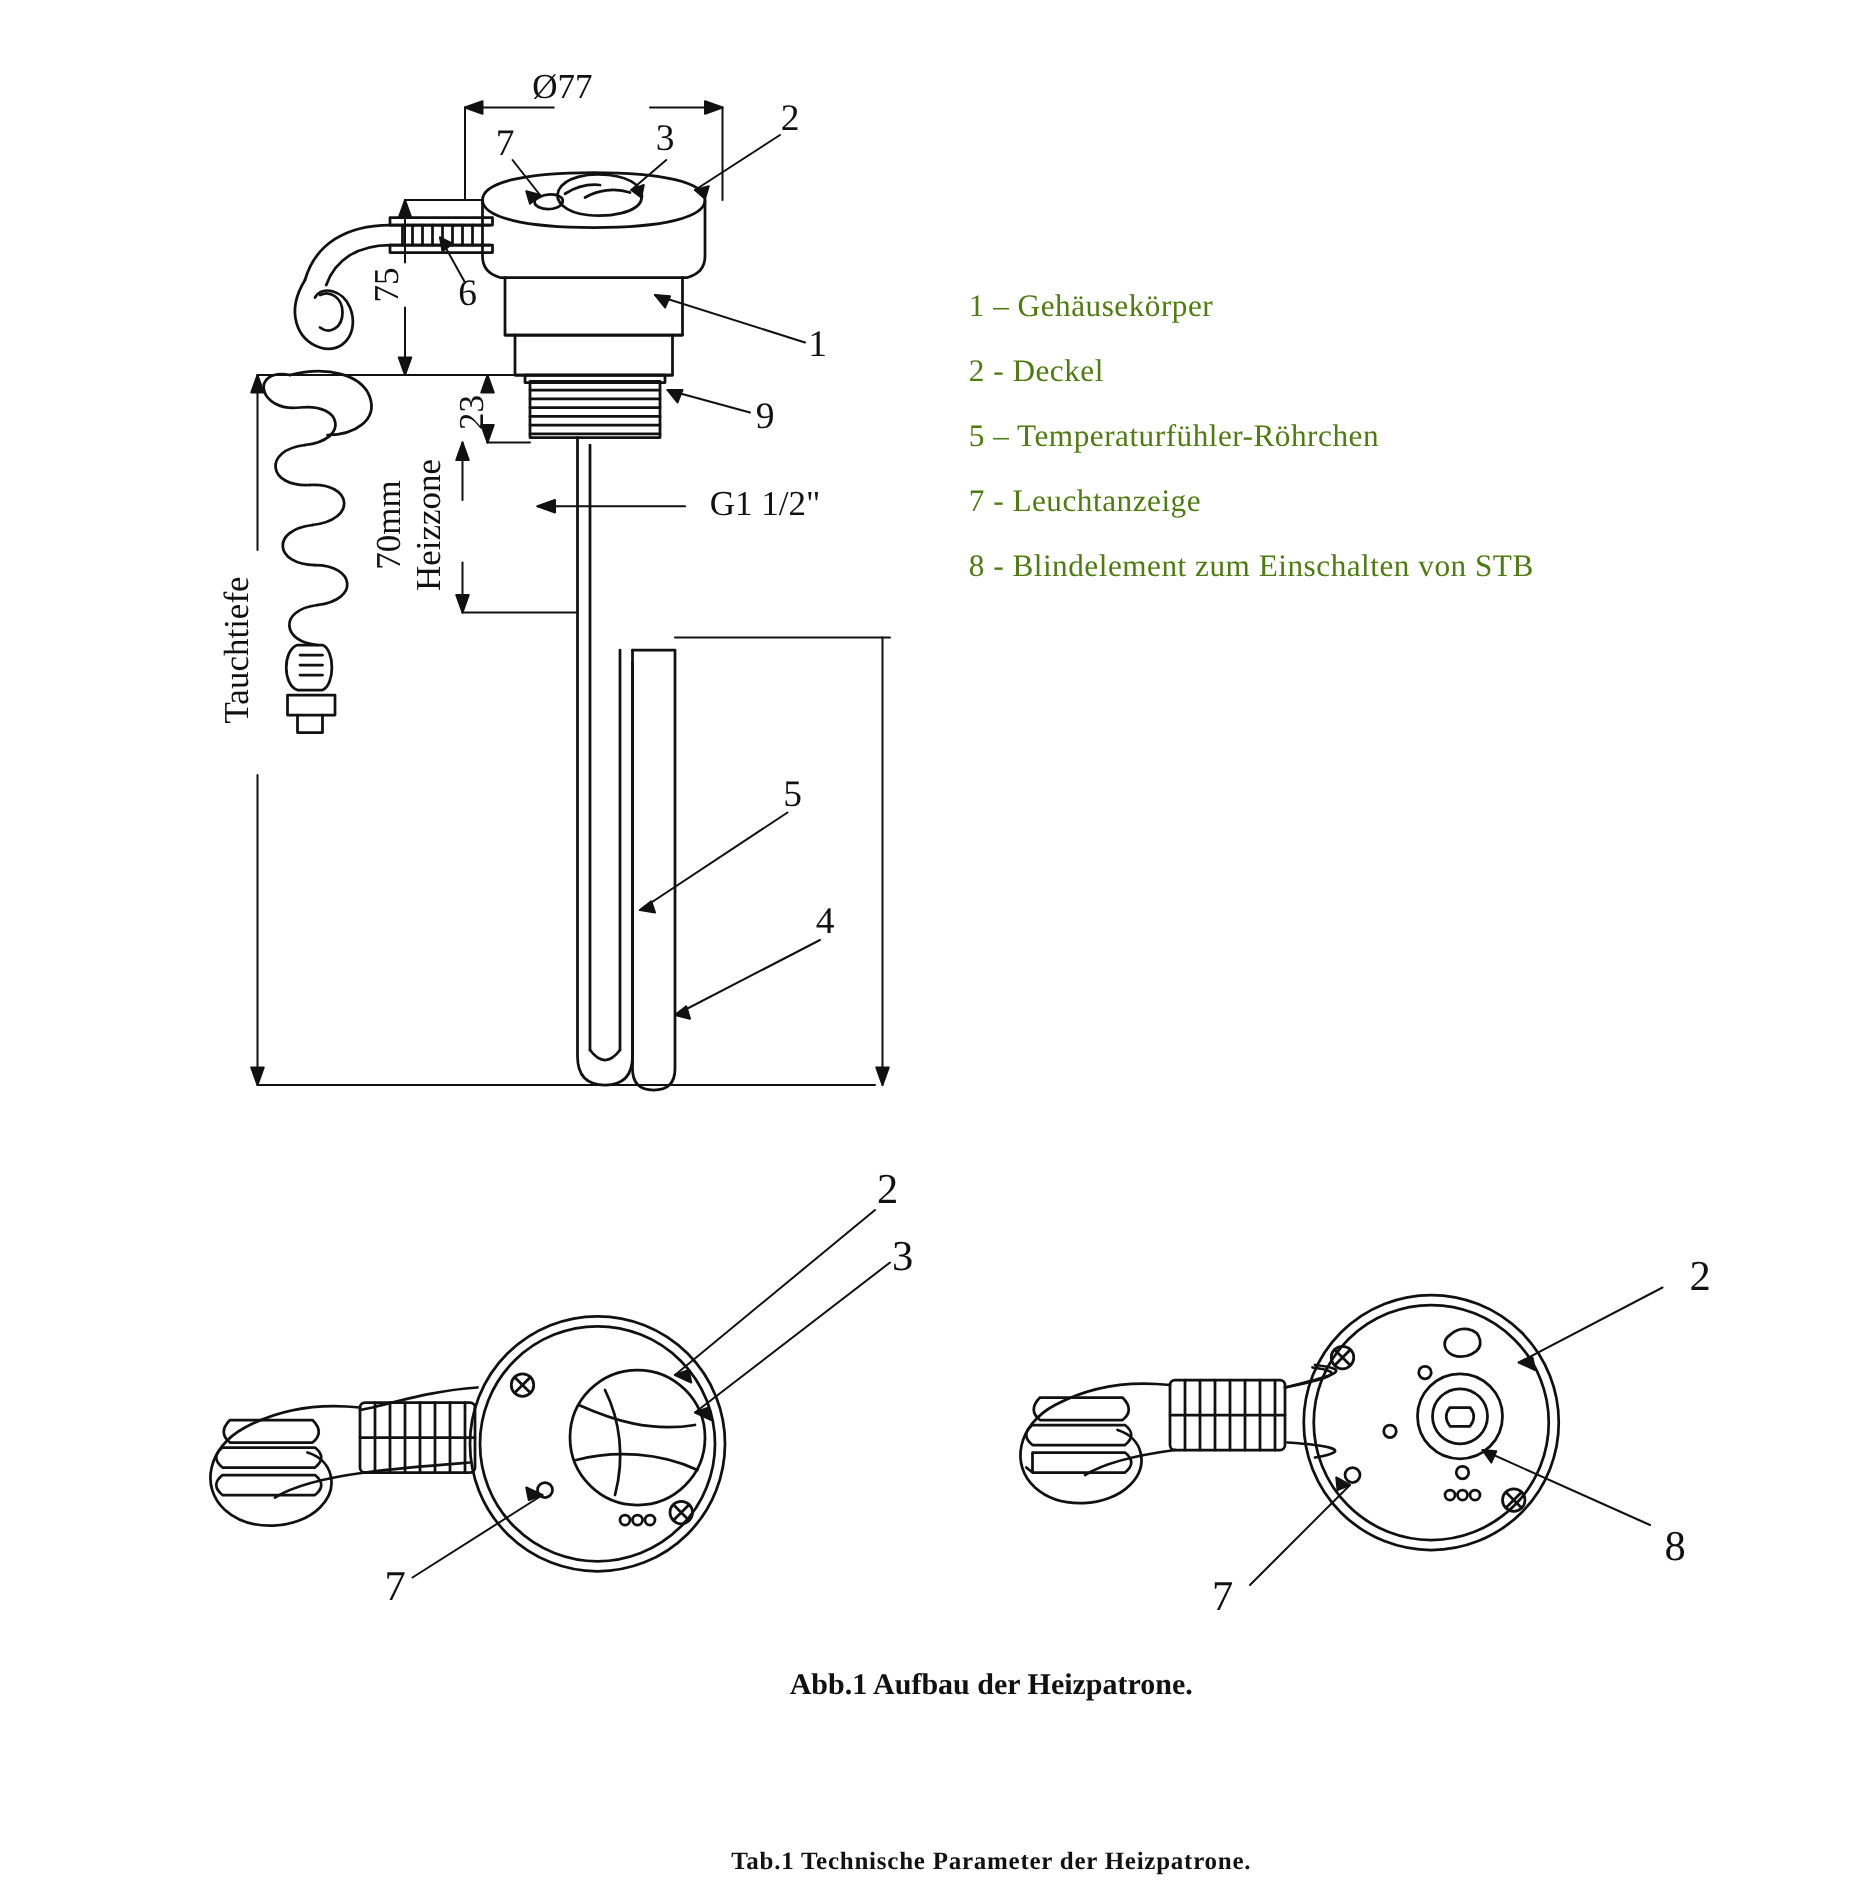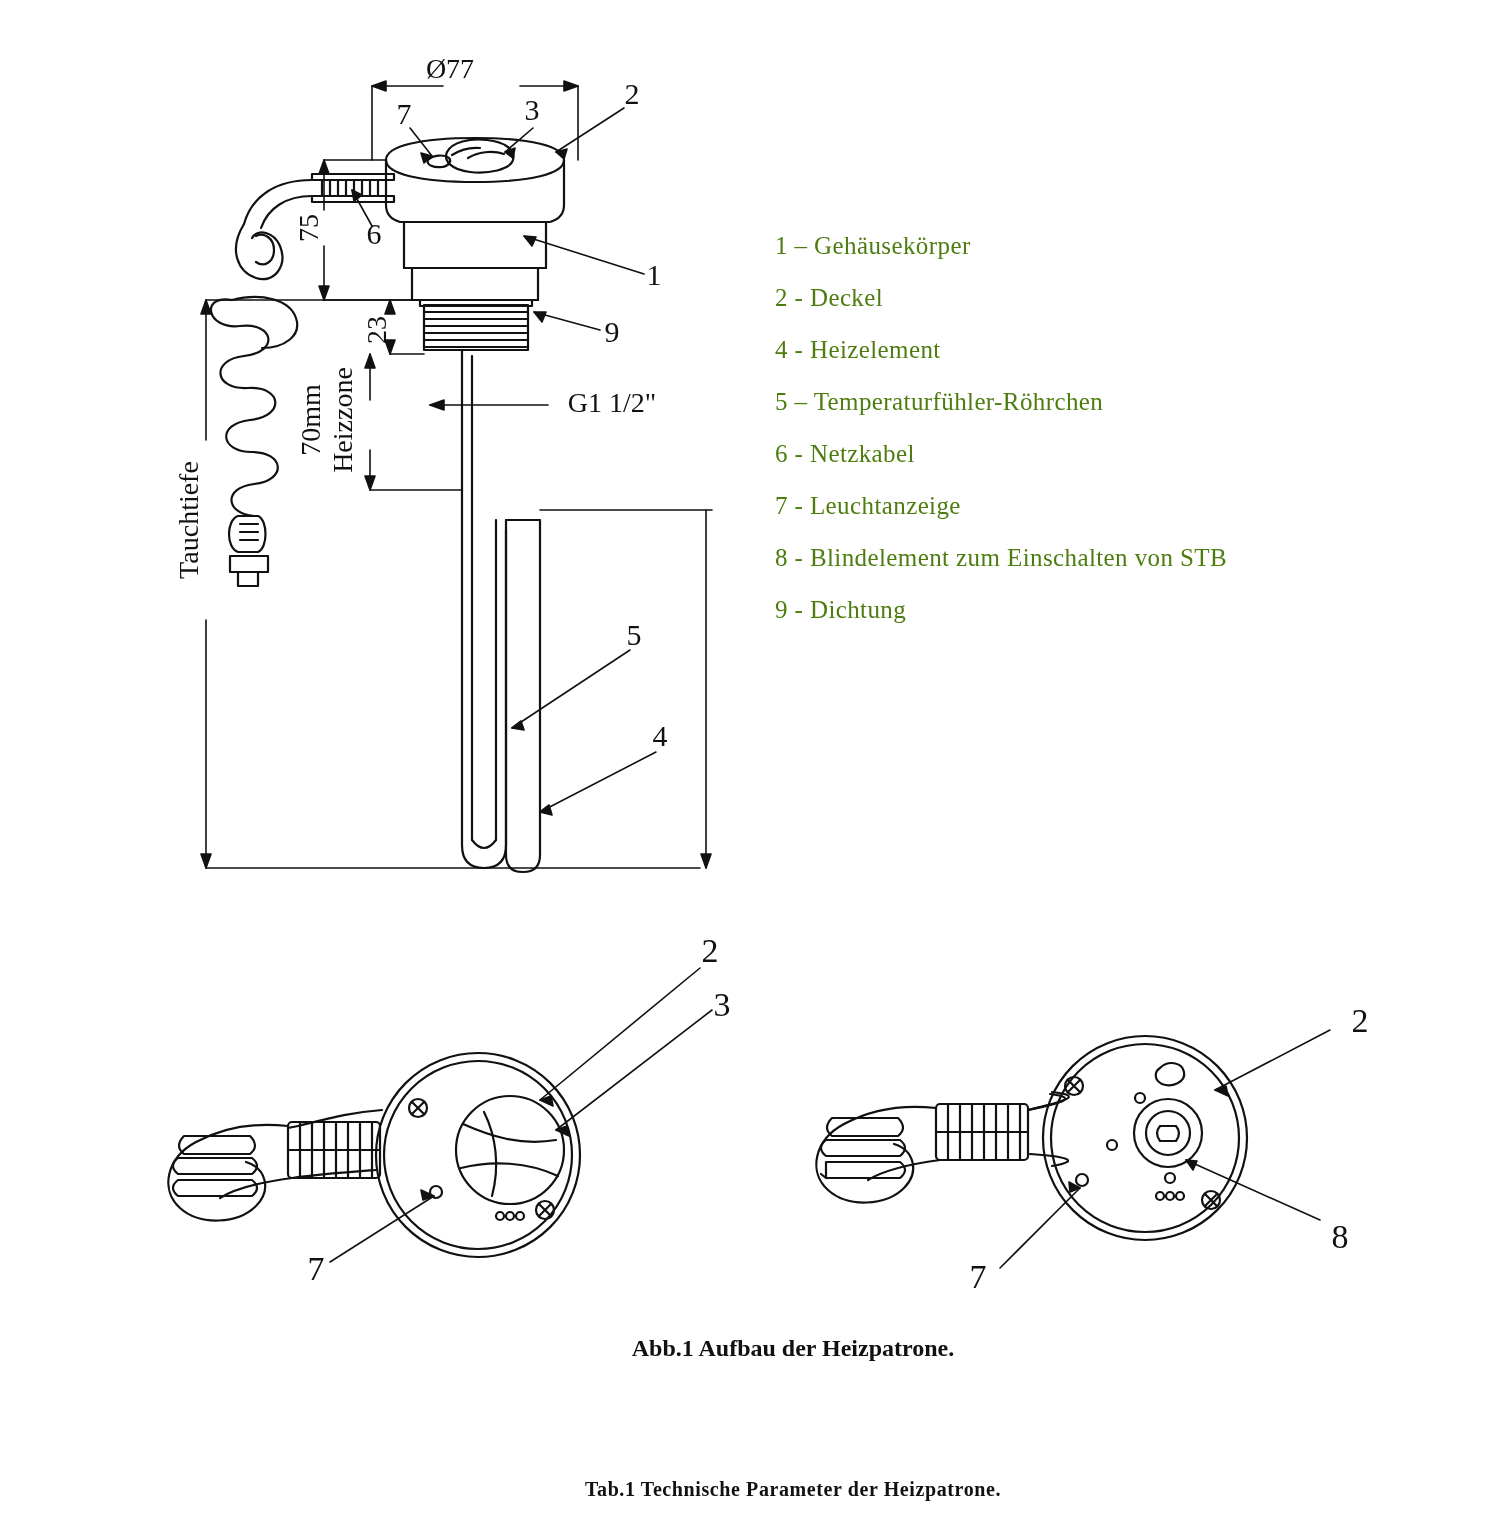--- a/index.html
+++ b/index.html
@@ -368,24 +368,21 @@
       <text x="316" y="1280" text-anchor="middle">7</text>
       <text x="1360" y="1032" text-anchor="middle">2</text>
       <text x="1340" y="1248" text-anchor="middle">8</text>
       <text x="978" y="1288" text-anchor="middle">7</text>
     </g>
   </svg>
 
   <div class="legend">
     <div class="legend-item">1 – Gehäusekörper</div>
     <div class="legend-item">2 - Deckel</div>
-    <div class="legend-item">4 - Heizelement</div>
     <div class="legend-item">5 – Temperaturfühler-Röhrchen</div>
-    <div class="legend-item">6 - Netzkabel</div>
     <div class="legend-item">7 - Leuchtanzeige</div>
     <div class="legend-item">8 - Blindelement zum Einschalten von STB</div>
-    <div class="legend-item">9 - Dichtung</div>
   </div>
 
   <div id="fig-caption" class="caption">Abb.1 Aufbau der Heizpatrone.</div>
   <div id="tab-caption" class="caption">Tab.1 Technische Parameter der Heizpatrone.</div>
 
 </div>
 
 </body></html>

